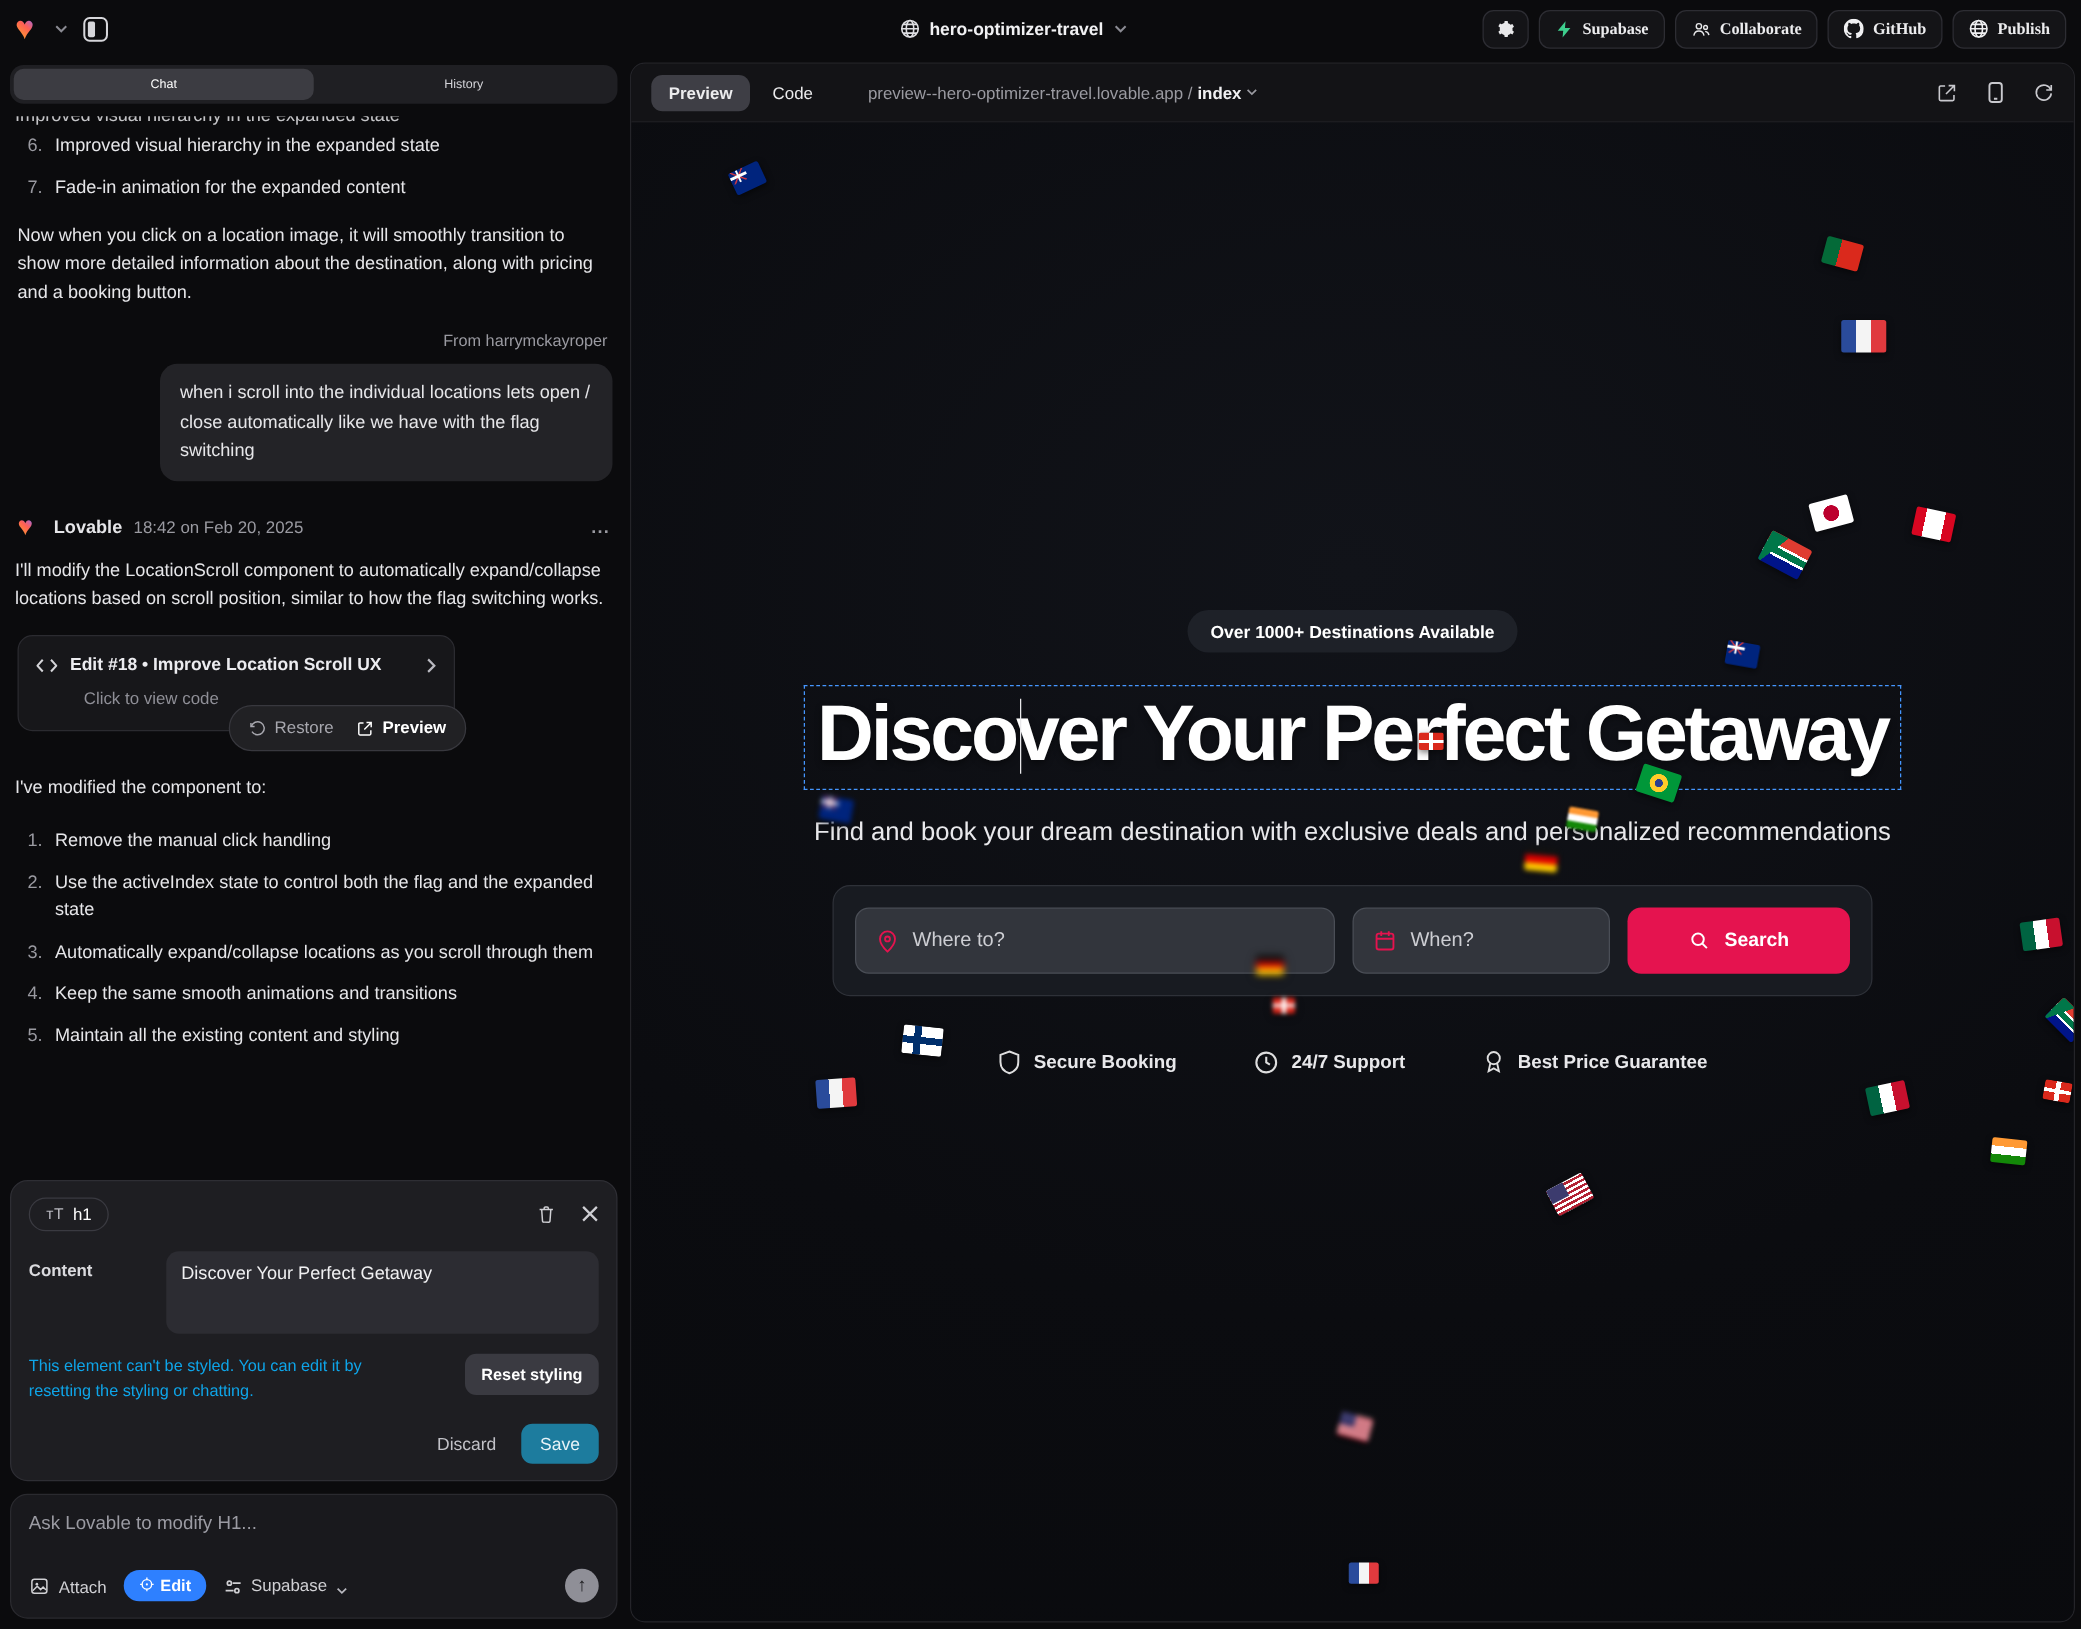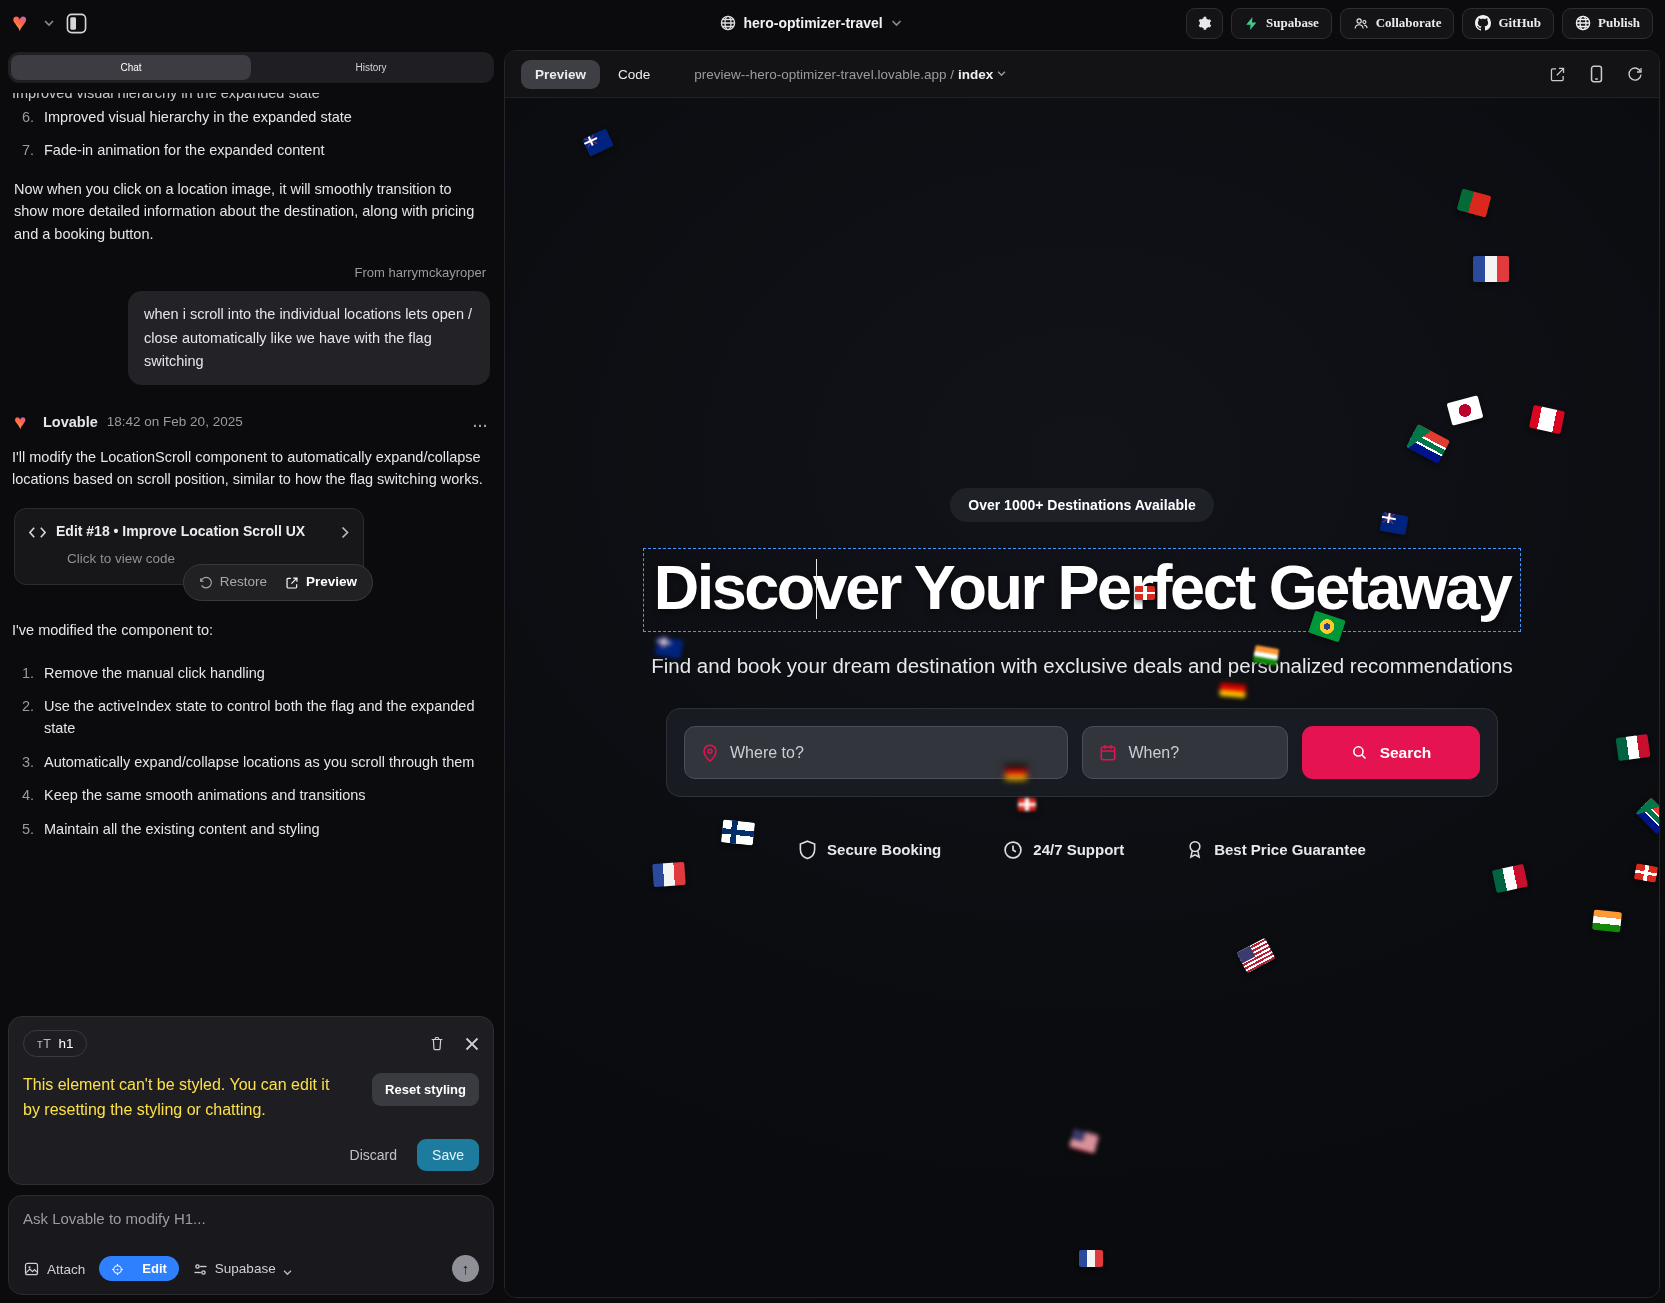--- a/index.html
+++ b/index.html
@@ -74,34 +74,34 @@
   .h1-head { display:flex; align-items:center; }
   .tag-pill { display:flex; align-items:center; gap:7px; border:1px solid #3a3a41; border-radius:999px;
     padding:5px 13px; font-size:13.5px; color:#fff; }
   .tag-pill .tt { color:#b9b9c0; font-size:12.5px; letter-spacing:.5px; }
   .h1-head .hicons { margin-left:auto; display:flex; align-items:center; gap:20px; color:#cfcfd4; }
   .h1-content { display:flex; margin-top:16px; gap:14px; }
   .h1-content .lbl { width:96px; font-size:13.5px; color:#dadade; padding-top:8px; font-weight:bold; }
   .h1-textarea { flex:1; background:#2c2c32; border-radius:10px; min-height:66px; padding:10px 12px;
     font-size:14.5px; color:#f0f0f2; cursor:text; }
   .h1-note-row { display:flex; margin-top:16px; gap:10px; }
-  .h1-note { width:308px; font-size:16px; color:#fde047; line-height:1.55; }
+  .h1-note { width:308px; font-size:13px; color:#0ea5e9; line-height:1.55; }
   .reset-btn { margin-left:auto; align-self:flex-start; background:#3a3a41; border:none; border-radius:9px;
     padding:9px 13px; color:#fff; font-size:13px; font-weight:bold; cursor:pointer; font-family:inherit; }
   .h1-foot { display:flex; justify-content:flex-end; align-items:center; gap:20px; margin-top:16px; }
   .discard { color:#c2c2c8; font-size:14px; cursor:pointer; }
   .save-btn { background:#1d7c9e; border:none; border-radius:9px; padding:8px 15px; color:#e8f4f8;
     font-size:14px; cursor:pointer; font-family:inherit; }
 
   
   .composer { margin-top:10px; background:#19191d; border:1px solid #2a2a2f; border-radius:14px; padding:14px 14px 12px 14px; }
   .composer .ph { color:#9b9ba3; font-size:15px; cursor:text; }
   .composer .crow { display:flex; align-items:center; gap:14px; margin-top:28px; }
   .c-item { display:flex; align-items:flex-end; gap:7px; color:#d0d0d4; font-size:13.5px; cursor:pointer; }
-  .edit-pill { display:flex; align-items:flex-end; gap:18px; background:#2e80ff; color:#fff; border-radius:999px;
+  .edit-pill { display:flex; align-items:flex-start; gap:4px; background:#2e80ff; color:#fff; border-radius:999px;
     padding:5px 12px; font-size:13px; font-weight:bold; cursor:pointer; }
   .send-btn { margin-left:auto; width:27px; height:27px; border-radius:50%; background:#8f8f97; color:#1a1a1d;
     display:flex; align-items:center; justify-content:center; font-size:15px; font-weight:bold; cursor:pointer; }
 
   
   .pv-head { height:47px; display:flex; align-items:center; gap:16px; padding:0 16px; background:#131316;
     border-bottom:1px solid #202025; flex:none; }
   .pv-tab { padding:7px 14px; border-radius:9px; font-size:13.5px; color:#ececee; cursor:pointer; }
   .pv-tab.active { background:#3e3e45; font-weight:bold; }
   .pv-url { display:flex; align-items:center; gap:4px; font-size:13.5px; color:#9a9aa1; margin-left:14px; cursor:pointer; }
@@ -350,20 +350,24 @@
                 <path d="M4 6h16M9.5 6V4.5A1.5 1.5 0 0 1 11 3h2a1.5 1.5 0 0 1 1.5 1.5V6M6.5 6l1 14a1.5 1.5 0 0 0 1.5 1.3h6a1.5 1.5 0 0 0 1.5-1.3l1-14"></path>
               </svg>
           </span>
           <span>
             <svg width="14" height="14" viewBox="0 0 14 14" fill="none" stroke="currentColor" stroke-width="1.8">
                 <path d="M1.5 1.5 12.5 12.5M12.5 1.5 1.5 12.5"></path>
               </svg>
           </span>
         </div>
       </div>
+      <div class="h1-content">
+        <div class="lbl">Content</div>
+        <div class="h1-textarea">Discover Your Perfect Getaway</div>
+      </div>
       <div class="h1-note-row">
         <div class="h1-note">This element can't be styled. You can edit it by resetting the styling or chatting.</div>
         <button class="reset-btn">Reset styling</button>
       </div>
       <div class="h1-foot">
         <span class="discard">Discard</span>
         <button class="save-btn">Save</button>
       </div>
     </div>
 

